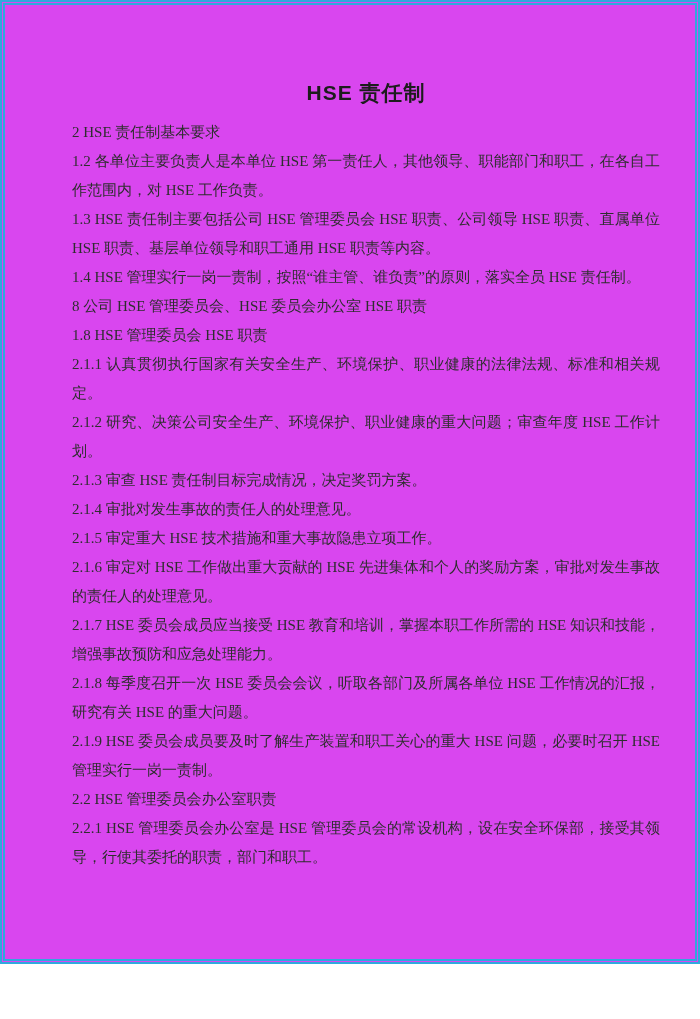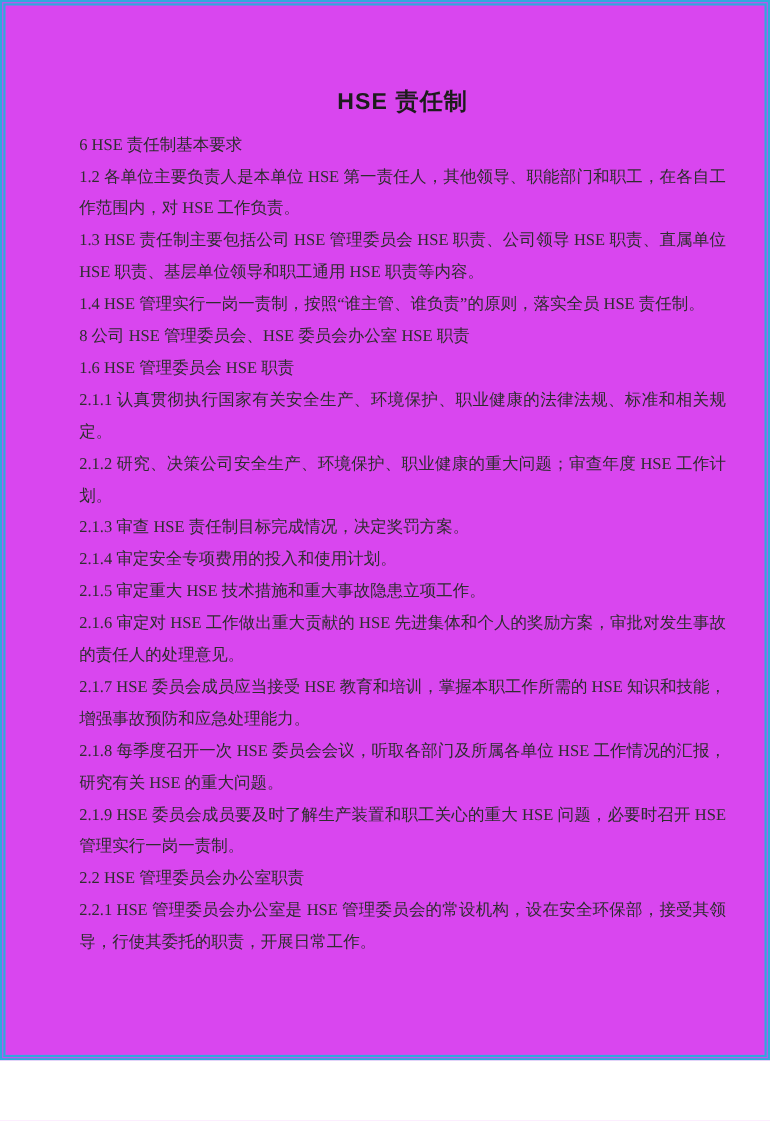--- a/index.html
+++ b/index.html
@@ -58,32 +58,32 @@
 </head>
 <body>
 
 <div class="page">
   <div class="frame-outer"></div>
   <div class="frame-inner"></div>
 
   <div class="content">
     <h1 class="doc-title">HSE 责任制</h1>
     <div class="doc-body">
-        <p>6 HSE 责任制基本要求</p>
+        <p>2 HSE 责任制基本要求</p>
         <p>1.2 各单位主要负责人是本单位 HSE 第一责任人，其他领导、职能部门和职工，在各自工作范围内，对 HSE 工作负责。</p>
         <p>1.3 HSE 责任制主要包括公司 HSE 管理委员会 HSE 职责、公司领导 HSE 职责、直属单位 HSE 职责、基层单位领导和职工通用 HSE 职责等内容。</p>
         <p>1.4 HSE 管理实行一岗一责制，按照“谁主管、谁负责”的原则，落实全员 HSE 责任制。</p>
         <p>8 公司 HSE 管理委员会、HSE 委员会办公室 HSE 职责</p>
-        <p>1.6 HSE 管理委员会 HSE 职责</p>
+        <p>1.8 HSE 管理委员会 HSE 职责</p>
         <p>2.1.1 认真贯彻执行国家有关安全生产、环境保护、职业健康的法律法规、标准和相关规定。</p>
         <p>2.1.2 研究、决策公司安全生产、环境保护、职业健康的重大问题；审查年度 HSE 工作计划。</p>
         <p>2.1.3 审查 HSE 责任制目标完成情况，决定奖罚方案。</p>
-        <p>2.1.4 审定安全专项费用的投入和使用计划。</p>
+        <p>2.1.4 审批对发生事故的责任人的处理意见。</p>
         <p>2.1.5 审定重大 HSE 技术措施和重大事故隐患立项工作。</p>
         <p>2.1.6 审定对 HSE 工作做出重大贡献的 HSE 先进集体和个人的奖励方案，审批对发生事故的责任人的处理意见。</p>
         <p>2.1.7 HSE 委员会成员应当接受 HSE 教育和培训，掌握本职工作所需的 HSE 知识和技能，增强事故预防和应急处理能力。</p>
         <p>2.1.8 每季度召开一次 HSE 委员会会议，听取各部门及所属各单位 HSE 工作情况的汇报，研究有关 HSE 的重大问题。</p>
         <p>2.1.9 HSE 委员会成员要及时了解生产装置和职工关心的重大 HSE 问题，必要时召开 HSE 管理实行一岗一责制。</p>
         <p>2.2 HSE 管理委员会办公室职责</p>
-        <p>2.2.1 HSE 管理委员会办公室是 HSE 管理委员会的常设机构，设在安全环保部，接受其领导，行使其委托的职责，开展日常工作。</p>
+        <p>2.2.1 HSE 管理委员会办公室是 HSE 管理委员会的常设机构，设在安全环保部，接受其领导，行使其委托的职责，部门和职工。</p>
       </div>
   </div>
 </div>
 
 </body></html>

